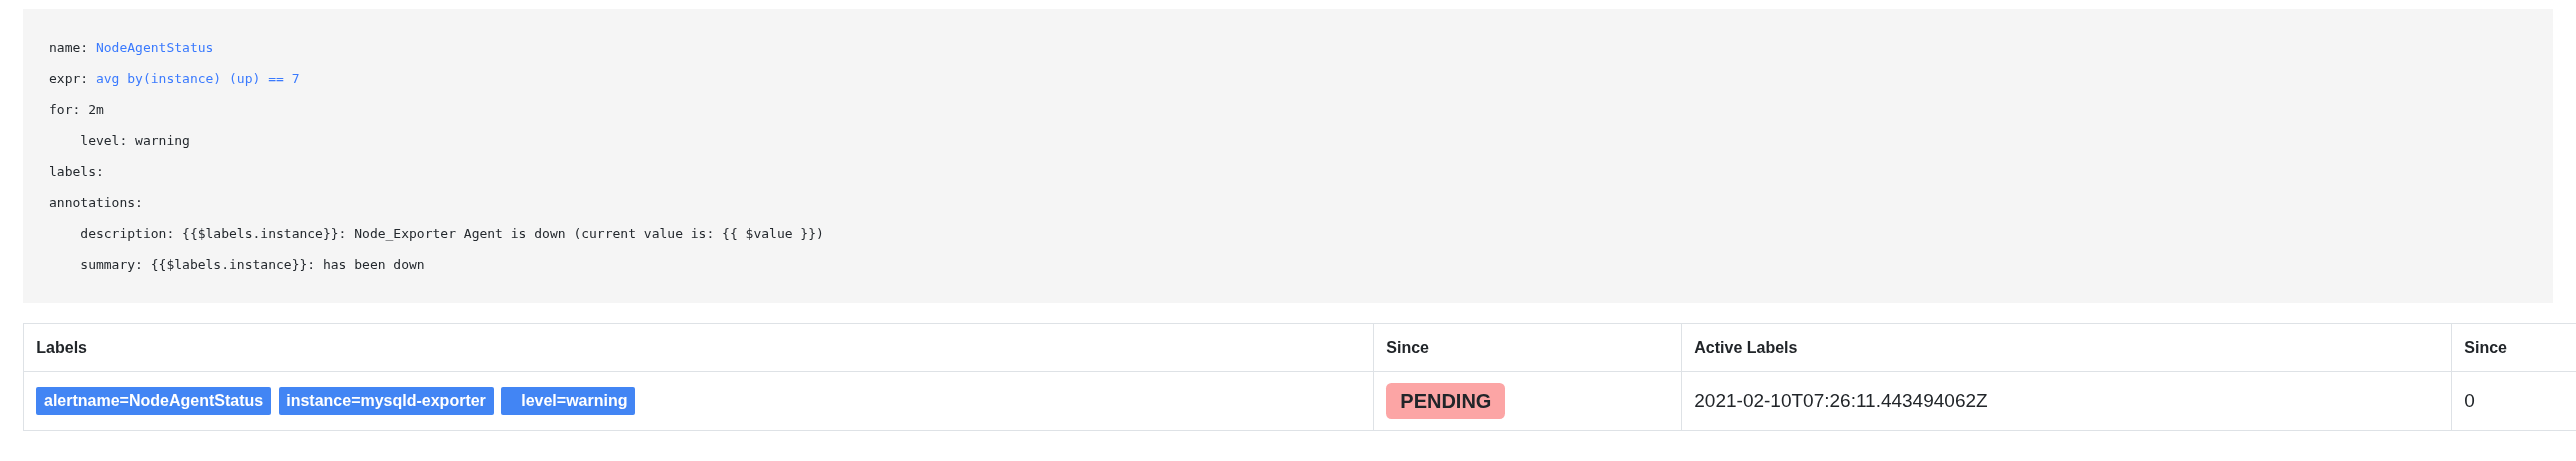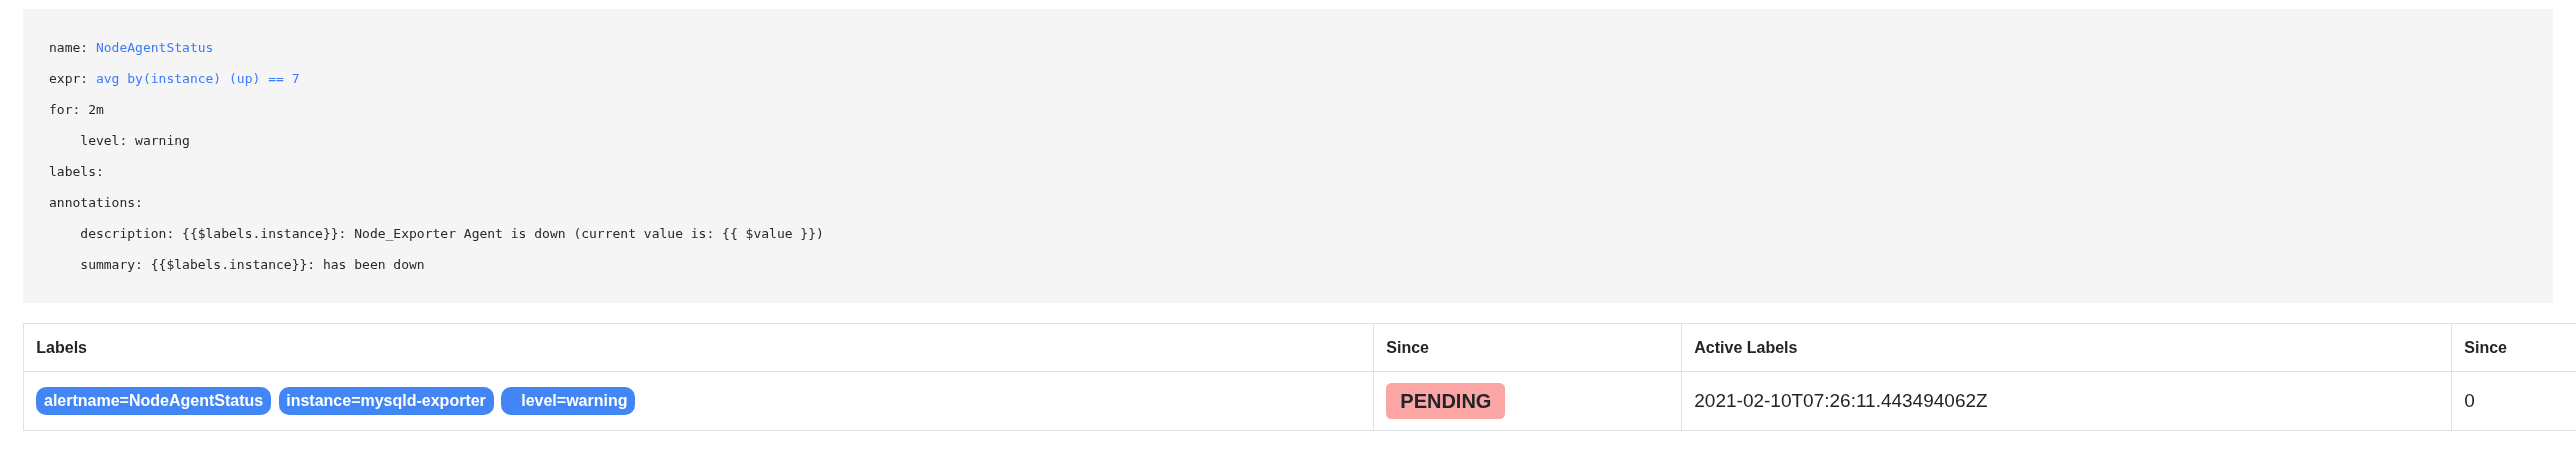--- a/index.html
+++ b/index.html
@@ -88,21 +88,21 @@
     white-space: nowrap;
   }
   .badge-label {
     display: inline-block;
     background: #4285f4;
     color: #ffffff;
     font-size: 16px;
     font-weight: bold;
     font-family: "Liberation Sans", sans-serif;
     padding: 5.4px 7.7px 6.2px 7.7px;
-    border-radius: 10px;
+    border-radius: 2px;
     margin-right: 7.7px;
     line-height: 1;
     vertical-align: middle;
   }
   .badge-label:last-child { margin-right: 0; padding-left: 20px; }
 
   .badge-state {
     display: inline-block;
     background: #fca5a5;
     color: #212529;

